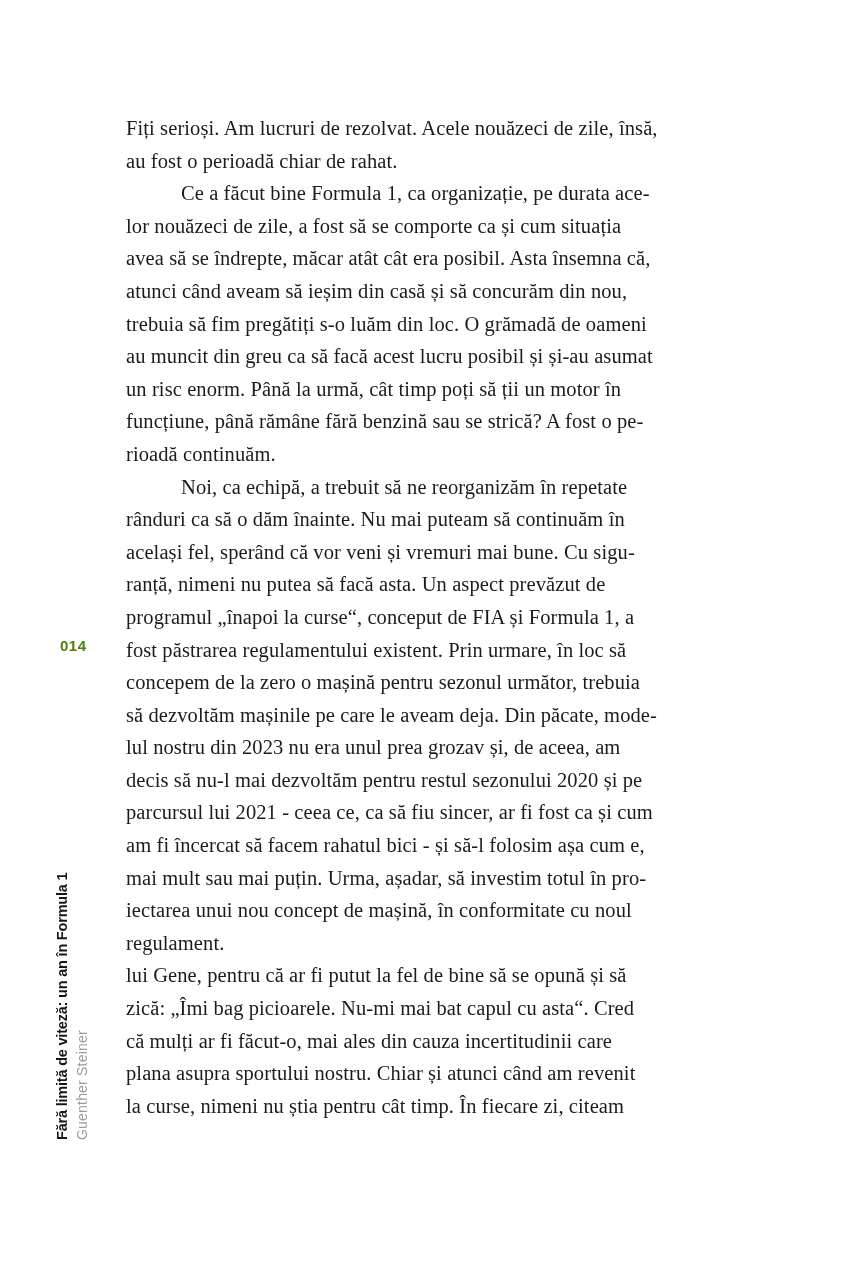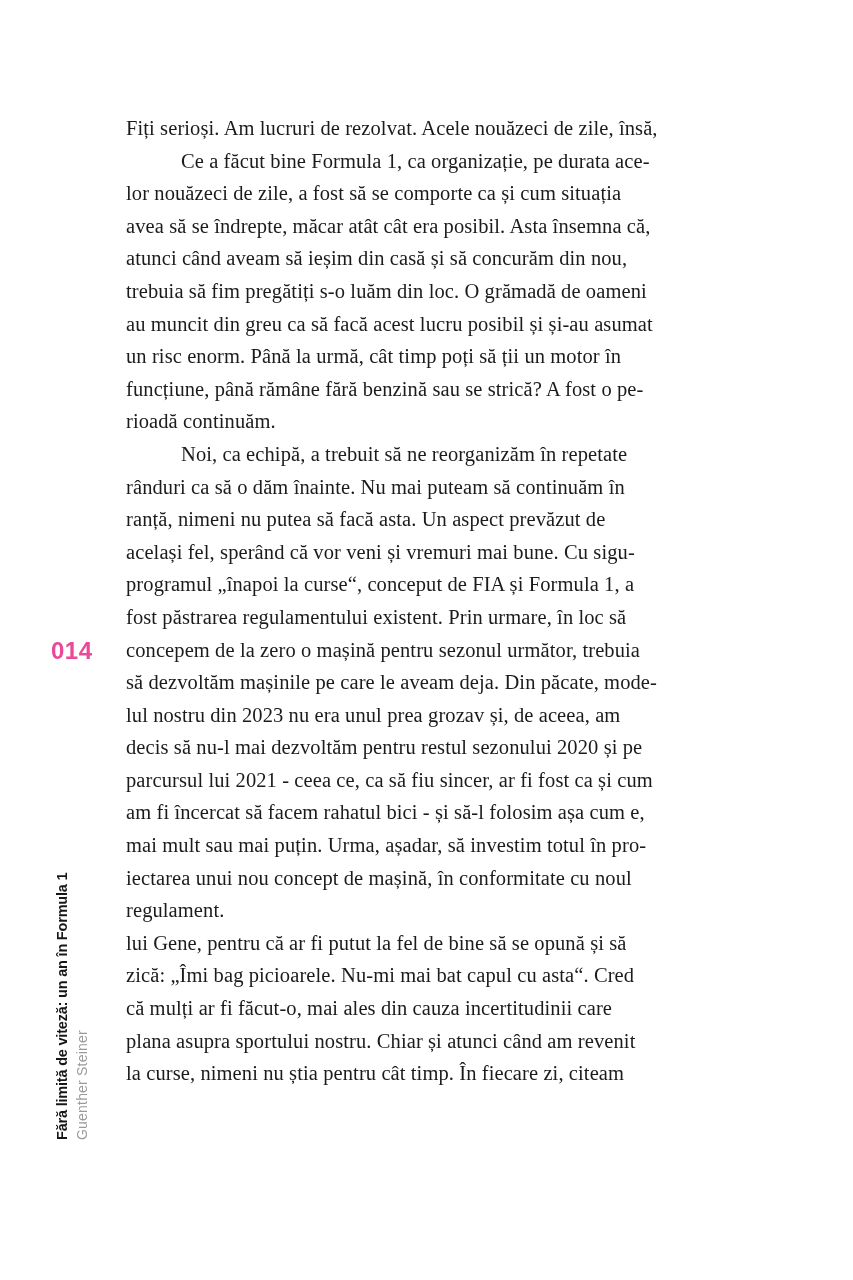--- a/index.html
+++ b/index.html
@@ -33,26 +33,26 @@
     color: #1b1b1b;
     white-space: nowrap;
     letter-spacing: 0.1px;
   }
   .text-line.indent {
     padding-left: 55px;
   }
   
   .page-number {
     position: absolute;
-    left: 51px;
+    left: 60px;
     top: 637px;
     font-family: "Liberation Sans", sans-serif;
     font-weight: bold;
-    font-size: 24px;
-    color: #ec4899;
+    font-size: 15px;
+    color: #4d7c0f;
     letter-spacing: 0.5px;
   }
   
   .spine {
     position: absolute;
     left: 53px;
     top: 1140px;
     transform: rotate(-90deg);
     transform-origin: 0 0;
     width: 300px;
@@ -83,33 +83,34 @@
 
   <div class="page-number">014</div>
 
   <div class="spine">
     <div class="spine-title">Fără limită de viteză: un an în Formula 1</div>
     <div class="spine-author">Guenther Steiner</div>
   </div>
 
   <div class="text-block">
       <div class="text-line">Fiți serioși. Am lucruri de rezolvat. Acele nouăzeci de zile, însă,</div>
+      <div class="text-line">au fost o perioadă chiar de rahat.</div>
       <div class="text-line indent">Ce a făcut bine Formula 1, ca organizație, pe durata ace-</div>
       <div class="text-line">lor nouăzeci de zile, a fost să se comporte ca și cum situația</div>
       <div class="text-line">avea să se îndrepte, măcar atât cât era posibil. Asta însemna că,</div>
       <div class="text-line">atunci când aveam să ieșim din casă și să concurăm din nou,</div>
       <div class="text-line">trebuia să fim pregătiți s-o luăm din loc. O grămadă de oameni</div>
       <div class="text-line">au muncit din greu ca să facă acest lucru posibil și și-au asumat</div>
       <div class="text-line">un risc enorm. Până la urmă, cât timp poți să ții un motor în</div>
       <div class="text-line">funcțiune, până rămâne fără benzină sau se strică? A fost o pe-</div>
       <div class="text-line">rioadă continuăm.</div>
       <div class="text-line indent">Noi, ca echipă, a trebuit să ne reorganizăm în repetate</div>
       <div class="text-line">rânduri ca să o dăm înainte. Nu mai puteam să continuăm în</div>
+      <div class="text-line">același fel, sperând că vor veni și vremuri mai bune. Cu sigu-</div>
       <div class="text-line">ranță, nimeni nu putea să facă asta. Un aspect prevăzut de</div>
-      <div class="text-line">același fel, sperând că vor veni și vremuri mai bune. Cu sigu-</div>
       <div class="text-line">programul „înapoi la curse“, conceput de FIA și Formula 1, a</div>
       <div class="text-line">fost păstrarea regulamentului existent. Prin urmare, în loc să</div>
       <div class="text-line">concepem de la zero o mașină pentru sezonul următor, trebuia</div>
       <div class="text-line">să dezvoltăm mașinile pe care le aveam deja. Din păcate, mode-</div>
       <div class="text-line">lul nostru din 2023 nu era unul prea grozav și, de aceea, am</div>
       <div class="text-line">decis să nu-l mai dezvoltăm pentru restul sezonului 2020 și pe</div>
       <div class="text-line">parcursul lui 2021 - ceea ce, ca să fiu sincer, ar fi fost ca și cum</div>
       <div class="text-line">am fi încercat să facem rahatul bici - și să-l folosim așa cum e,</div>
       <div class="text-line">mai mult sau mai puțin. Urma, așadar, să investim totul în pro-</div>
       <div class="text-line">iectarea unui nou concept de mașină, în conformitate cu noul</div>

